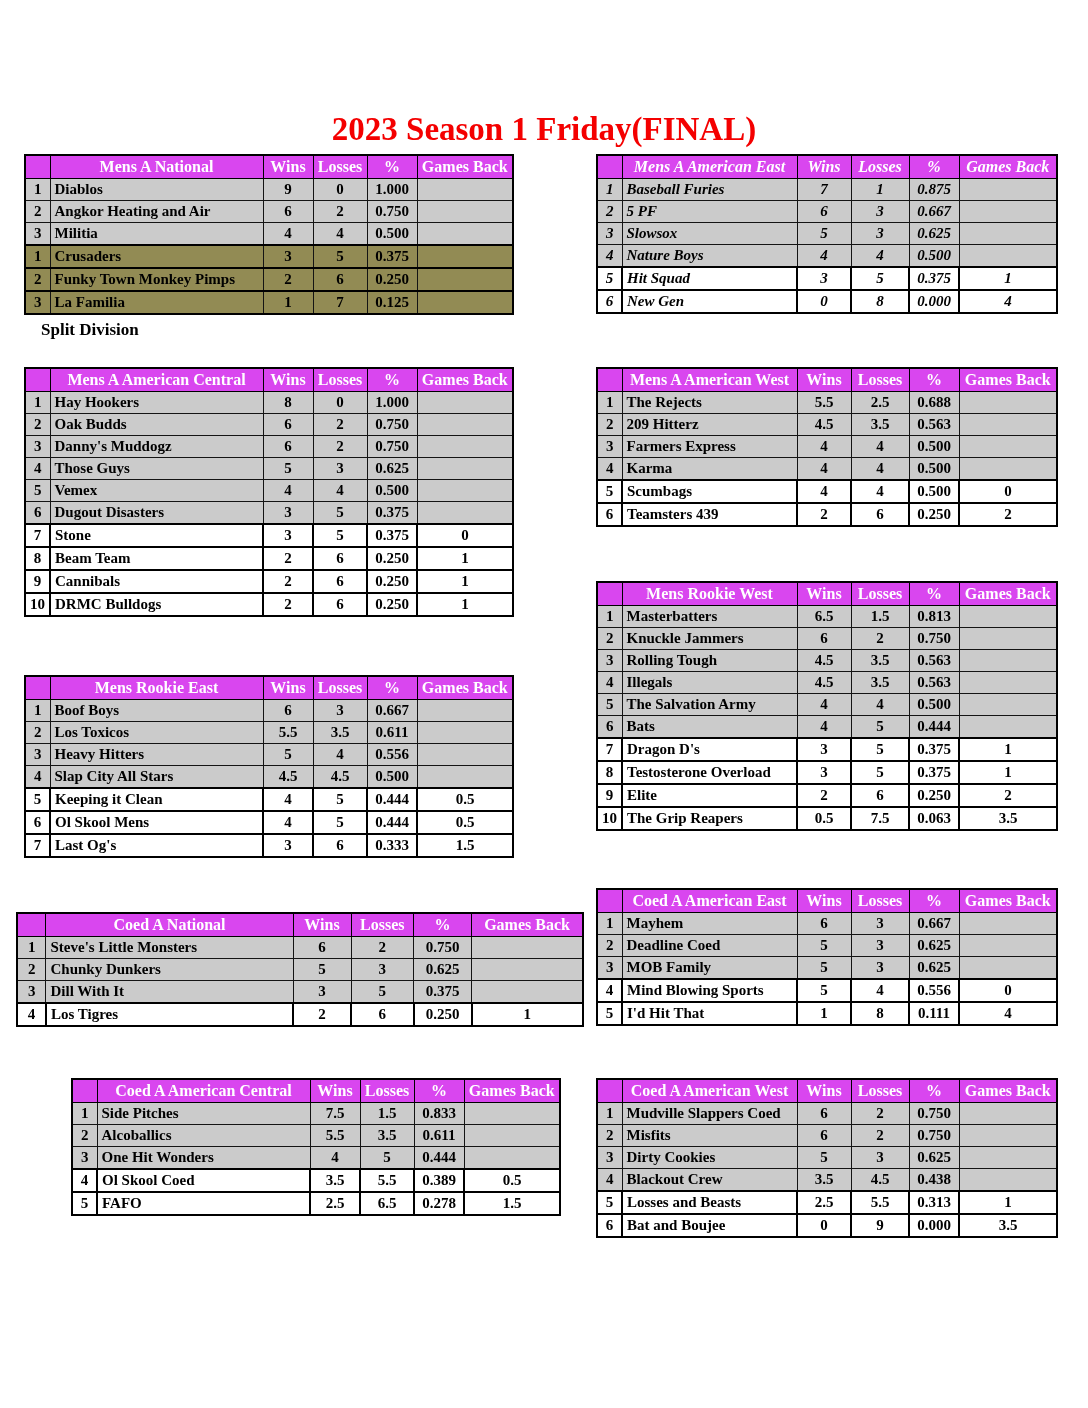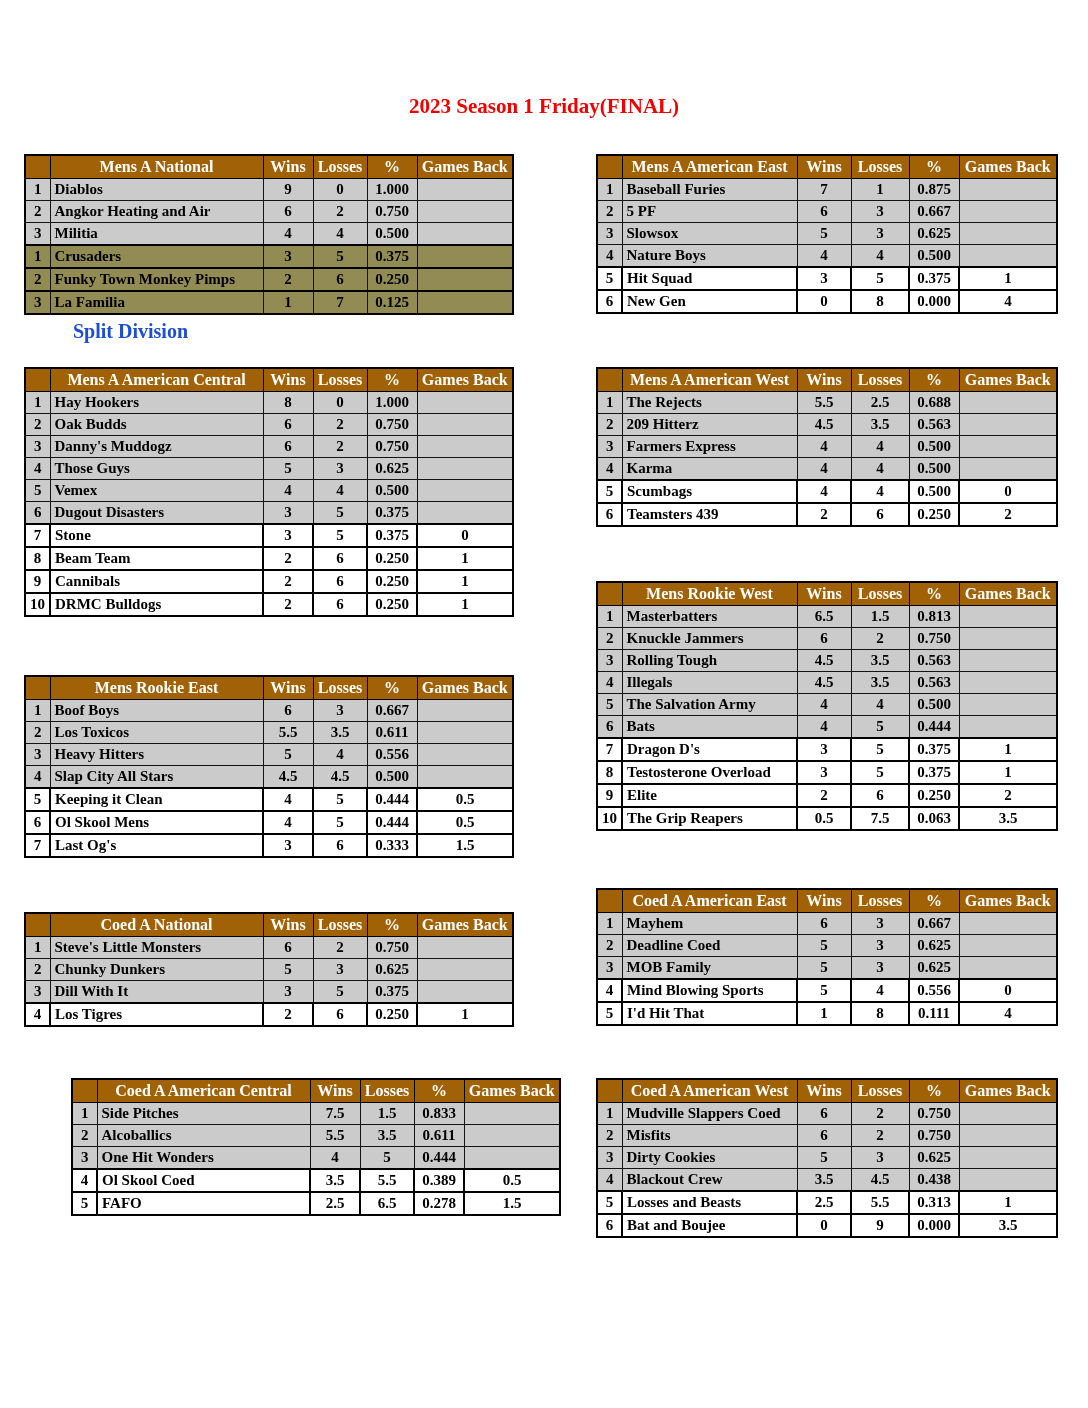--- a/index.html
+++ b/index.html
@@ -3,55 +3,55 @@
 <meta charset="utf-8">
 <style>
   html, body { margin: 0; padding: 0; }
   body {
     width: 1088px; height: 1408px;
     background: #ffffff;
     position: relative;
     font-family: "Liberation Serif", "DejaVu Serif", serif;
   }
   .title {
-    position: absolute; top: 94px; left: 0; width: 1088px;
+    position: absolute; top: 111px; left: 0; width: 1088px;
     text-align: center;
-    color: #f40000; font-size: 21px; font-weight: bold;
+    color: #f40000; font-size: 33px; font-weight: bold;
     letter-spacing: 0px;
   }
   .split-note {
-    position: absolute; left: 73px; top: 320px;
-    color: #1d4ed8; font-size: 20px; font-weight: bold;
+    position: absolute; left: 41px; top: 320px;
+    color: #000000; font-size: 17px; font-weight: bold;
   }
   .tbl { position: absolute; }
   
   .t0 { left: 24px;  top: 154px;  width: 488px; }
   .t1 { left: 24px;  top: 367px;  width: 447px; }
   .t2 { left: 24px;  top: 675px;  width: 488px; }
-  .t3 { left: 24px;  top: 912px;  width: 488px; }
+  .t3 { left: 16px;  top: 912px;  width: 568px; }
   .t4 { left: 24px;  top: 1078px; width: 488px; margin-left: 47px; }
   
-  .t5 { left: 596px; top: 154px;  width: 392px; }
+  .t5 { left: 596px; top: 154px;  width: 392px; font-style: italic; }
   .t6 { left: 596px; top: 367px;  width: 460px; }
   .t7 { left: 596px; top: 581px;  width: 460px; border-radius: 19px; }
   .t8 { left: 596px; top: 888px;  width: 460px; }
   .t9 { left: 596px; top: 1078px; width: 460px; }
 
   table {
     border-collapse: collapse;
     width: 100%;
     table-layout: fixed;
     border: 2px solid #000;
   }
   th, td {
     overflow: hidden; white-space: nowrap;
     padding: 0;
   }
   th {
-    background: #a16207; color: #ffffff;
+    background: #d946ef; color: #ffffff;
     font-size: 16px; font-weight: bold;
     border: 1px solid #000;
     height: 22px; line-height: 22px;
     text-align: center;
   }
   td {
     font-size: 15px; font-weight: bold; color: #000;
     height: 21px; line-height: 21px;
     text-align: center;
   }

